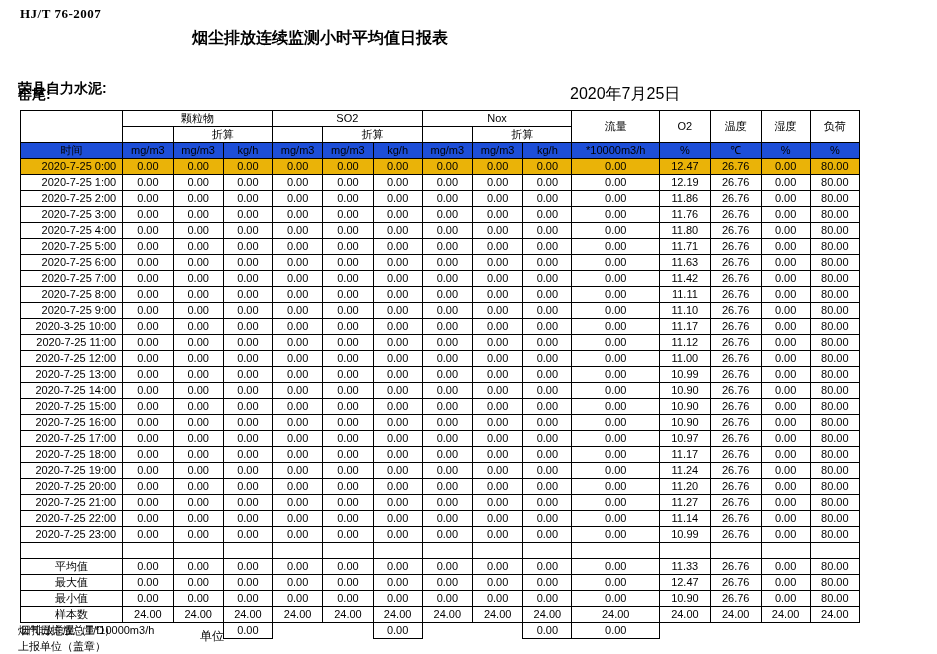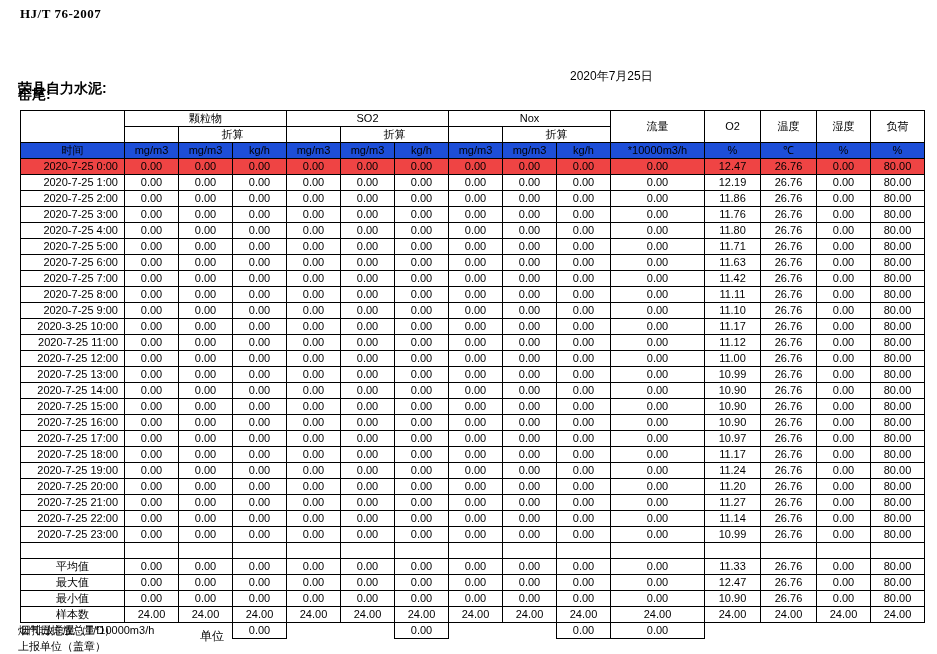--- a/index.html
+++ b/index.html
@@ -9,21 +9,21 @@
   body {
     width: 937px;
     height: 654px;
     background: #ffffff;
     font-family: "Liberation Sans", sans-serif;
     color: #000000;
     overflow: hidden;
   }
   .page {
     position: relative;
-    width: 937px;
+    width: 860px;
     height: 654px;
   }
   .std-code {
     position: absolute;
     left: 20px;
     top: 6px;
     font-family: "Liberation Serif", serif;
     font-weight: bold;
     font-size: 13px;
     letter-spacing: 0.5px;
@@ -48,22 +48,22 @@
   .point {
     position: absolute;
     left: 18px;
     top: 86px;
     font-weight: bold;
     font-size: 14px;
   }
   .report-date {
     position: absolute;
     left: 570px;
-    top: 68px;
-    font-size: 12px;
+    top: 84px;
+    font-size: 16px;
   }
   table.main {
     position: absolute;
     left: 20px;
     top: 110px;
     border-collapse: collapse;
     font-size: 11px;
     table-layout: fixed;
   }
   table.main td, table.main th {
@@ -85,21 +85,21 @@
   }
   .datarow td {
     text-align: right;
     padding-right: 5px;
   }
   .datarow td.timecell {
     text-align: right;
     padding-right: 6px;
   }
   .first-data td {
-    background: #ef4444;
+    background: #eab308;
   }
   .blankrow td {
     height: 15px;
   }
   .sumlabel {
     text-align: right;
     padding-right: 6px;
     margin-top: 36px;
   }
   .footnotes {
@@ -117,20 +117,21 @@
   }
   .nb { border: none !important; }
   .no-bottom { border-bottom: none !important; }
 </style>
 </head>
 <body>
 
 <div class="page">
 
   <div class="std-code">HJ/T 76-2007</div>
+  <div class="doc-title">烟尘排放连续监测小时平均值日报表</div>
   <div class="company">荣县自力水泥:</div>
   <div class="point">窑尾:</div>
   <div class="report-date">2020年7月25日</div>
 
   <table class="main">
     <colgroup>
       <col style="width:104px">
       <col style="width:54px">
         <col style="width:54px">
         <col style="width:54px">

